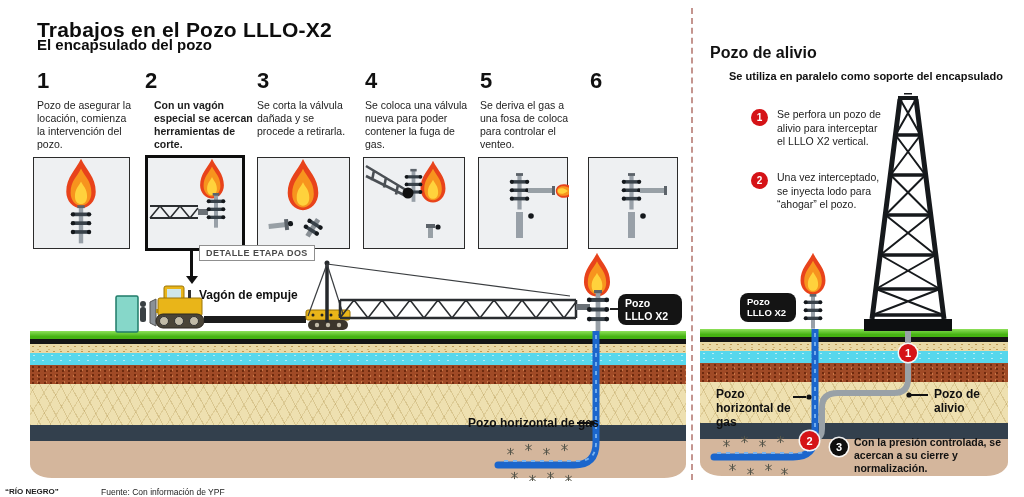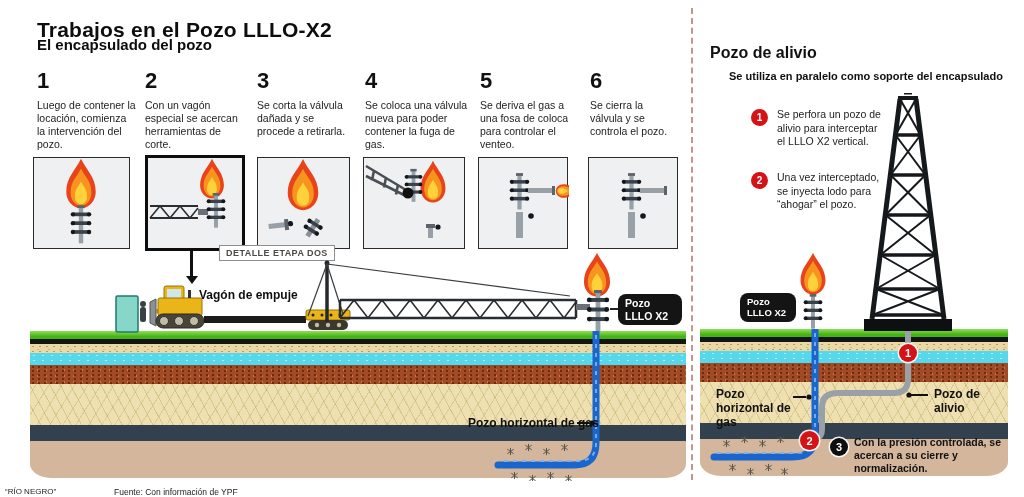--- a/index.html
+++ b/index.html
@@ -36,21 +36,21 @@
     background-size:6px 4px,9px 6px;background-position:0 0,3px 2px;}
   .ly-beige{height:41px;background-color:#eee0b0;
     background-image:repeating-linear-gradient(62deg,rgba(164,132,58,.28) 0 1px,transparent 1px 9px),
                      repeating-linear-gradient(-58deg,rgba(164,132,58,.22) 0 1px,transparent 1px 11px);}
   .ly-slate{height:16px;background:#33404d;border-radius:0 0 0 0/0;}
   .ly-tan{height:37px;background:#d4b69c;border-radius:0 0 22px 22px/0 0 14px 14px;}
   .divider{border-left:2px dashed #c4958f;width:0;}
   .arrowline{background:#101010;}
   .arrowhead{width:0;height:0;border-left:6px solid transparent;border-right:6px solid transparent;
              border-top:8px solid #101010;}
-  .footer-brand{font-size:8px;font-weight:normal;color:#222;}
+  .footer-brand{font-size:8px;font-weight:bold;color:#222;}
   .footer-src{font-size:8.5px;color:#222;}
 </style>
 </head>
 <body>
 
 <svg width="0" height="0" style="position:absolute" aria-hidden="true">
   <defs>
     <symbol id="flame" viewBox="0 0 40 60">
       <path d="M20 1 C 26 14, 37 22, 37 39 C 37 50, 29 58, 20 58 C 11 58, 3 50, 3 39 C 3 22, 14 14, 20 1 Z" fill="#e8431b"></path>
       <path d="M20 12 C 24 21, 32 26, 32 40 C 32 49, 26 55, 20 55 C 14 55, 8 49, 8 40 C 8 26, 16 21, 20 12 Z" fill="#f7941e"></path>
@@ -86,26 +86,25 @@
   <div class="abs ttl" style="left:37px;top:18px;">Trabajos en el Pozo LLLO-X2</div>
   <div class="abs sub" style="left:37px;top:36px;">El encapsulado del pozo</div>
 
   <div class="abs stepnum" style="left:37px;top:70px;">1</div>
   <div class="abs stepnum" style="left:145px;top:70px;">2</div>
   <div class="abs stepnum" style="left:257px;top:70px;">3</div>
   <div class="abs stepnum" style="left:365px;top:70px;">4</div>
   <div class="abs stepnum" style="left:480px;top:70px;">5</div>
   <div class="abs stepnum" style="left:590px;top:70px;">6</div>
 
-  <div class="abs steptxt" style="left:37px;top:99px;width:100px;">Luego de contener la locación, comienza la intervención del pozo.</div>
-  <div class="abs steptxt" style="left:145px;top:99px;width:100px;">Con un vagón especial se acercan herramientas de corte.</div>
+  <div class="abs steptxt" style="left:37px;top:99px;width:100px;">Pozo de asegurar la locación, comienza la intervención del pozo.</div>
+  <div class="abs steptxt" style="left:154px;top:99px;width:100px;font-weight:bold;">Con un vagón especial se acercan herramientas de corte.</div>
   <div class="abs steptxt" style="left:257px;top:99px;width:92px;">Se corta la válvula dañada y se procede a retirarla.</div>
   <div class="abs steptxt" style="left:365px;top:99px;width:105px;">Se coloca una válvula nueva para poder contener la fuga de gas.</div>
   <div class="abs steptxt" style="left:480px;top:99px;width:95px;">Se deriva el gas a una fosa de coloca para controlar el venteo.</div>
-  <div class="abs steptxt" style="left:590px;top:99px;width:85px;">Se cierra la válvula y se controla el pozo.</div>
 
   <div class="abs stepbox" style="left:33px;top:157px;width:97px;height:92px;">
     <svg viewBox="0 0 97 92" width="97" height="92">
       <use href="#flame" x="28" y="0" width="38" height="52"></use>
       <use href="#wellhead" x="36" y="46" width="22" height="42"></use>
     </svg>
   </div>
   <div class="abs stepbox thick" style="left:145px;top:155px;width:100px;height:96px;">
     <svg viewBox="0 0 94 90" width="94" height="90">
       <use href="#flame" x="48" y="0" width="32" height="42"></use>
@@ -166,21 +165,21 @@
       <use href="#wellhead" x="32" y="14" width="21" height="40"></use>
       <rect x="51" y="30" width="26" height="5" fill="#98a0a6"></rect>
       <rect x="75" y="28" width="3" height="9" fill="#5c636a"></rect>
       <circle cx="54" cy="58" r="2.8" fill="#14181c"></circle>
       <rect x="39" y="54" width="7" height="26" fill="#98a0a8"></rect>
     </svg>
   </div>
 
   <div class="abs arrowline" style="left:190px;top:251px;width:3px;height:26px;"></div>
   <div class="abs arrowhead" style="left:186px;top:276px;"></div>
-  <div class="abs detailtag" style="left:199px;top:245px;margin-left:20px;">DETALLE ETAPA DOS</div>
+  <div class="abs detailtag" style="left:199px;top:245px;">DETALLE ETAPA DOS</div>
 
   <div class="ground" style="left:30px;top:331px;width:656px;height:147px;">
     <div class="ly ly-grass"></div>
     <div class="ly ly-black"></div>
     <div class="ly ly-speck"></div>
     <div class="ly ly-cyan"></div>
     <div class="ly ly-brown"></div>
     <div class="ly ly-beige"></div>
     <div class="ly ly-slate"></div>
     <div class="ly ly-tan"></div>
@@ -320,15 +319,15 @@
   <div class="abs welltag" style="left:740px;top:293px;width:56px;font-size:9.5px;">Pozo LLLO X2</div>
 
   <div class="abs badge" style="left:899px;top:344px;width:18px;height:18px;font-size:11px;">1</div>
   <div class="abs minilabel" style="left:716px;top:388px;width:82px;">Pozo horizontal de gas</div>
   <div class="abs minilabel" style="left:934px;top:388px;width:52px;">Pozo de alivio</div>
   <div class="abs badge" style="left:800px;top:431px;width:19px;height:19px;font-size:11px;">2</div>
   <div class="abs badge black" style="left:830px;top:438px;width:18px;height:18px;font-size:11px;">3</div>
   <div class="abs" style="left:854px;top:436px;width:152px;font-size:10.5px;font-weight:bold;line-height:1.25;">Con la presión controlada, se acercan a su cierre y normalización.</div>
 
   <div class="abs footer-brand" style="left:5px;top:487px;">“RÍO NEGRO”</div>
-  <div class="abs footer-src" style="left:114px;top:487px;">Fuente: Con información de YPF</div>
+  <div class="abs footer-src" style="left:101px;top:487px;">Fuente: Con información de YPF</div>
 
 </div>
 
 </body></html>

